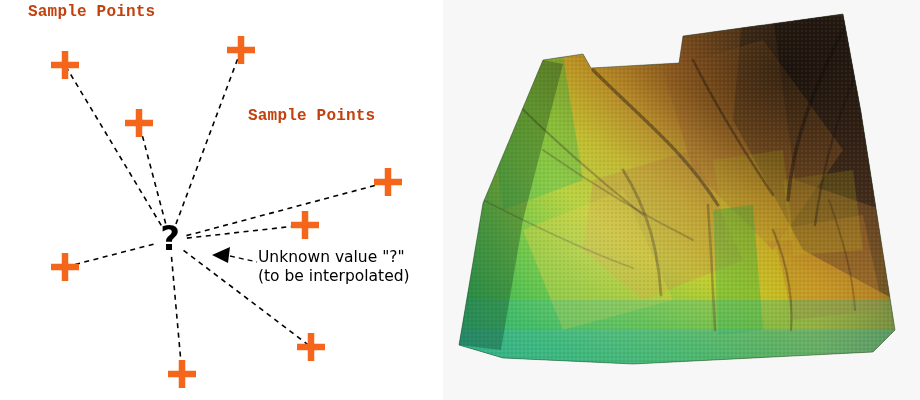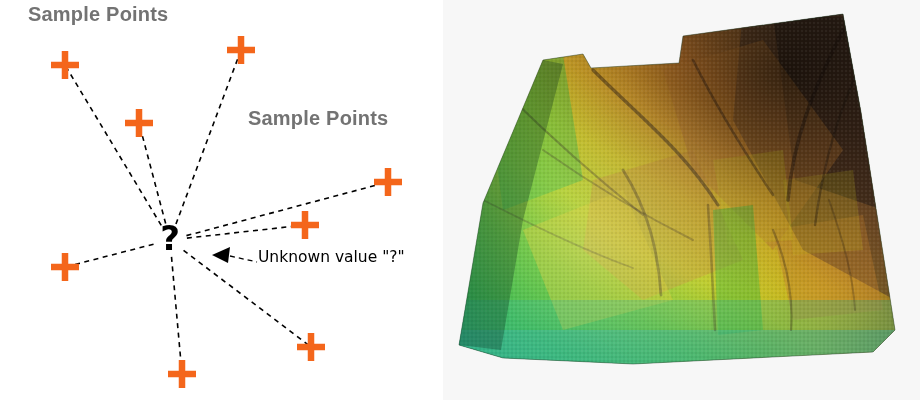--- a/index.html
+++ b/index.html
@@ -28,24 +28,24 @@
   }
   #left-svg {
     position: absolute;
     left: 0; top: 0;
     width: 443px; height: 400px;
     display: block;
   }
 
   .label-sample {
     position: absolute;
-    color: #737373;
-    font-family: Liberation Sans, sans-serif;
+    color: #c2410c;
+    font-family: Liberation Mono, monospace;
     font-weight: bold;
-    font-size: 20px;
+    font-size: 16px;
     letter-spacing: 0.2px;
     white-space: nowrap;
     line-height: 1;
   }
   #label-sample-1 { left: 28px;  top: 4px;   }
   #label-sample-2 { left: 248px; top: 108px; }
 
   .callout {
     position: absolute;
     left: 258px;
@@ -131,20 +131,21 @@
 
       <text id="unknown-mark" x="170" y="240" text-anchor="middle" dominant-baseline="middle" font-family="DejaVu Sans, Liberation Sans, sans-serif" font-size="34" font-weight="bold" fill="#000000">?</text>
     </svg>
 
     <div class="label-sample" id="label-sample-1">Sample Points</div>
 
     <div class="label-sample" id="label-sample-2">Sample Points</div>
 
     <div class="callout">
       <div>Unknown value "?"</div>
+      <div>(to be interpolated)</div>
     </div>
   </div>
 
   <div id="right-panel">
     <svg id="dem-svg" viewBox="0 0 477 400">
       <defs>
 
         <linearGradient id="elevRamp" x1="0" y1="1" x2="0.72" y2="0">
           <stop offset="0.00" stop-color="#2bb6a0"></stop>
           <stop offset="0.10" stop-color="#23b473"></stop>

